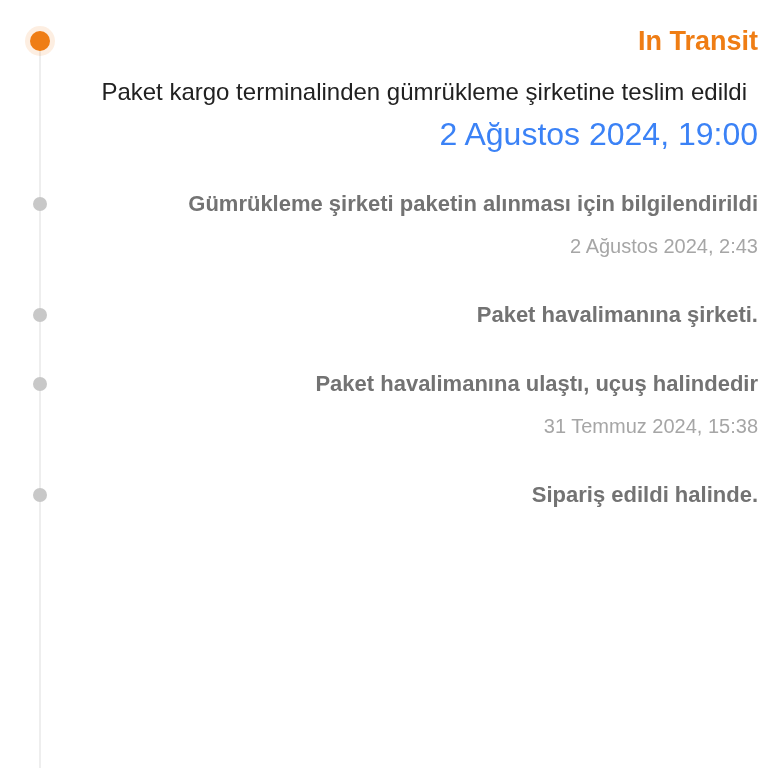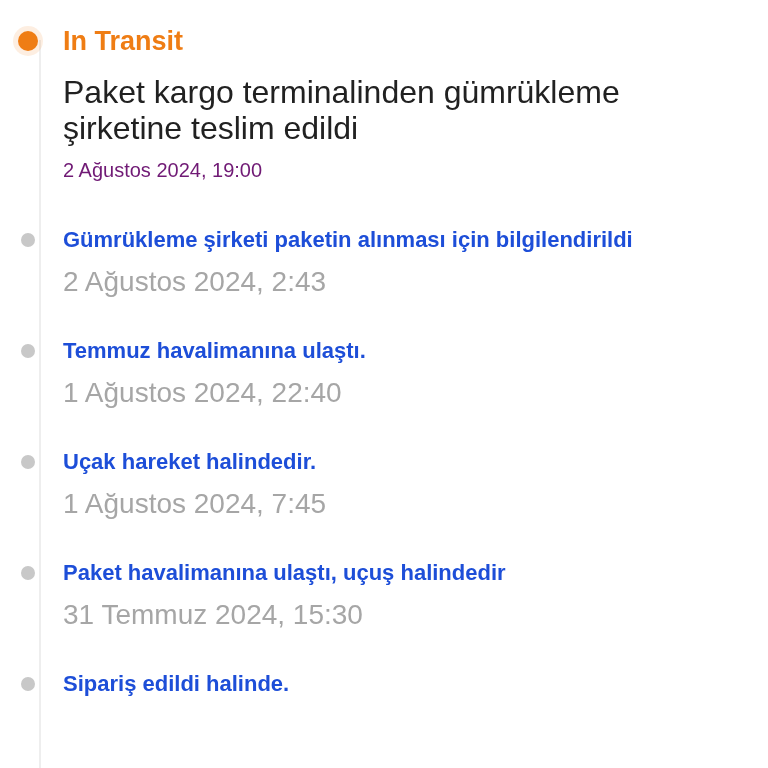--- a/index.html
+++ b/index.html
@@ -5,21 +5,22 @@
   * { margin: 0; padding: 0; box-sizing: border-box; }
   html, body {
     width: 768px; height: 768px;
     background: #ffffff;
     font-family: "Liberation Sans", sans-serif;
     overflow: hidden;
   }
   .timeline {
     position: relative;
     width: 768px; height: 768px;
-    padding: 24px 10px 0 12px;
+    padding: 24px 10px 0 24px;
+    text-align: right;
   }
   
   .timeline-line {
     position: absolute;
     left: 39px; top: 40px; bottom: 0;
     width: 2px;
     background: #eeeeee;
   }
   .tl-item {
     position: relative;
@@ -44,44 +45,44 @@
   
   .item-current { margin-bottom: 38px; }
   .status-title {
     font-size: 27px;
     font-weight: bold;
     color: #ef7d14;
     line-height: 34px;
     margin-bottom: 10px;
   }
   .status-desc {
-    font-size: 32px;
+    font-size: 24px;
     color: #212121;
     line-height: 36px;
     max-width: 672px;
     margin-bottom: 8px;
     margin-top: 16px;
   }
   .status-date {
-    font-size: 20px;
-    color: #701a75;
+    font-size: 32px;
+    color: #3b82f6;
     line-height: 32px;
   }
   
   .item-past { margin-bottom: 37px; }
   .event-title {
     font-size: 22px;
     font-weight: bold;
-    color: #1d4ed8;
+    color: #737373;
     line-height: 32px;
     margin-bottom: 10px;
     max-width: 690px;
   }
   .event-date {
-    font-size: 28px;
+    font-size: 20px;
     color: #a6a6a6;
     line-height: 32px;
   }
 </style>
 </head>
 <body>
 
 <div class="timeline">
   <div class="timeline-line"></div>
 
@@ -93,33 +94,27 @@
   </div>
 
   <div class="tl-item item-past">
     <span class="dot dot-past"></span>
     <div class="event-title">Gümrükleme şirketi paketin alınması için bilgilendirildi</div>
     <div class="event-date">2 Ağustos 2024, 2:43</div>
   </div>
 
   <div class="tl-item item-past">
     <span class="dot dot-past"></span>
-    <div class="event-title">Temmuz havalimanına ulaştı.</div>
-    <div class="event-date">1 Ağustos 2024, 22:40</div>
+    <div class="event-title">Paket havalimanına şirketi.</div>
   </div>
 
-  <div class="tl-item item-past">
-    <span class="dot dot-past"></span>
-    <div class="event-title">Uçak hareket halindedir.</div>
-    <div class="event-date">1 Ağustos 2024, 7:45</div>
-  </div>
 
   <div class="tl-item item-past">
     <span class="dot dot-past"></span>
     <div class="event-title">Paket havalimanına ulaştı, uçuş halindedir</div>
-    <div class="event-date">31 Temmuz 2024, 15:30</div>
+    <div class="event-date">31 Temmuz 2024, 15:38</div>
   </div>
 
   <div class="tl-item item-past">
     <span class="dot dot-past"></span>
     <div class="event-title">Sipariş edildi halinde.</div>
   </div>
 </div>
 
 </body></html>

